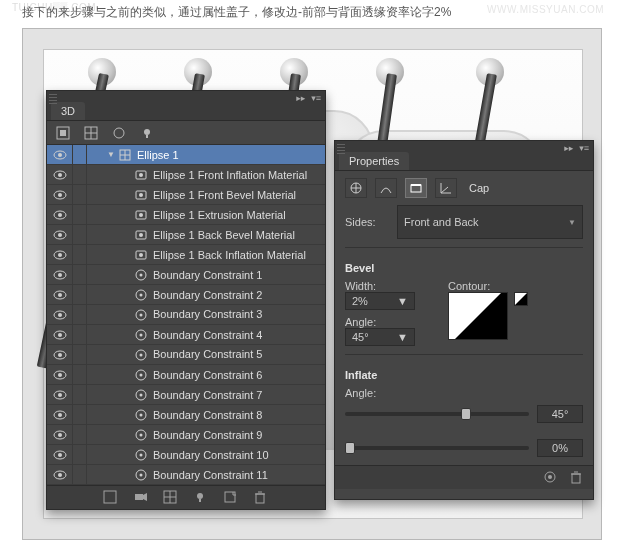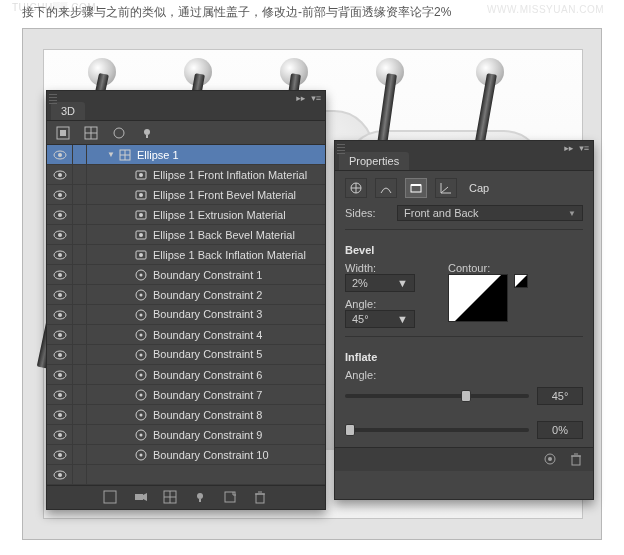--- a/index.html
+++ b/index.html
@@ -45,21 +45,21 @@
 
   
   .prop-body { padding: 6px 10px 8px 10px; display: flex; flex-direction: column; gap: 6px; color: #ccc; }
   .prop-modes { display: flex; align-items: center; gap: 8px; height: 22px; }
   .prop-modes .mode-btn { width: 22px; height: 20px; background: #454545; border: 1px solid #373737; display:flex; align-items:center; justify-content:center; }
   .prop-modes .mode-btn.active { background: #5a5a5a; border-color:#777; }
   .prop-modes .mode-label { margin-left: 4px; font-size: 11px; color: #ddd; }
 
   .field-row { display: flex; align-items: center; gap: 8px; }
   .field-row .lab { width: 44px; }
-  .select { flex: 1; background: #3a3a3a; border: 1px solid #2b2b2b; height: 16px; display: flex; align-items: center; justify-content: space-between; padding: 0 6px; font-size: 11px; }
+  .select { flex: 1; background: #3a3a3a; border: 1px solid #2b2b2b; height: 34px; display: flex; align-items: center; justify-content: space-between; padding: 0 6px; font-size: 11px; }
   .select .caret { font-size: 8px; color: #999; }
 
   .section-title { font-weight: bold; color: #e3e3e3; margin-top: 4px; }
   .hr { height:1px; background:#333; margin:2px 0 4px 0; }
 
   .bevel-grid { display: grid; grid-template-columns: 85px 1fr; column-gap: 18px; row-gap: 4px; align-items:start; }
   .narrow-select { width: 70px; background:#3a3a3a; border:1px solid #2b2b2b; height:18px; display:flex; align-items:center; justify-content:space-between; padding:0 6px; font-size:11px; }
   .contour-box { width: 60px; height: 48px; border:1px solid #2b2b2b; background:#000; position:relative; overflow:hidden; }
   .contour-box::after { content:""; position:absolute; inset:0; background: linear-gradient(135deg, #fff 49.5%, #000 50.5%); }
   .contour-mini { width:14px; height:14px; border:1px solid #2b2b2b; background: linear-gradient(135deg,#fff 49.5%,#000 50.5%); display:inline-block; }
@@ -441,20 +441,30 @@
           </div>
         </div>
         <div class="layer-row">
           <div class="vis-col">
             <svg width="14" height="10">
               <ellipse cx="7" cy="5" rx="6" ry="4" fill="none" stroke="#cfcfcf"></ellipse>
               <circle cx="7" cy="5" r="2" fill="#cfcfcf"></circle>
             </svg>
           </div>
           <div class="lock-col"></div>
+          <div class="indent-2" style="display: flex; align-items: center; flex: 1 1 0%;">
+            <span class="twisty"></span>
+            <span class="type-icon">
+              <svg width="12" height="12">
+                <circle cx="6" cy="6" r="5" fill="none" stroke="#cfcfcf"></circle>
+                <circle cx="6" cy="6" r="1.5" fill="#cfcfcf"></circle>
+              </svg>
+            </span>
+            <span class="layer-label">Boundary Constraint 11</span>
+          </div>
         </div>
       </div>
 
     <div class="panel-footer">
       <div class="fb-icon">
           <svg width="14" height="14">
             <rect x="1" y="1" width="12" height="12" fill="none" stroke="#bbb"></rect>
           </svg>
         </div>
       <div class="fb-icon">

